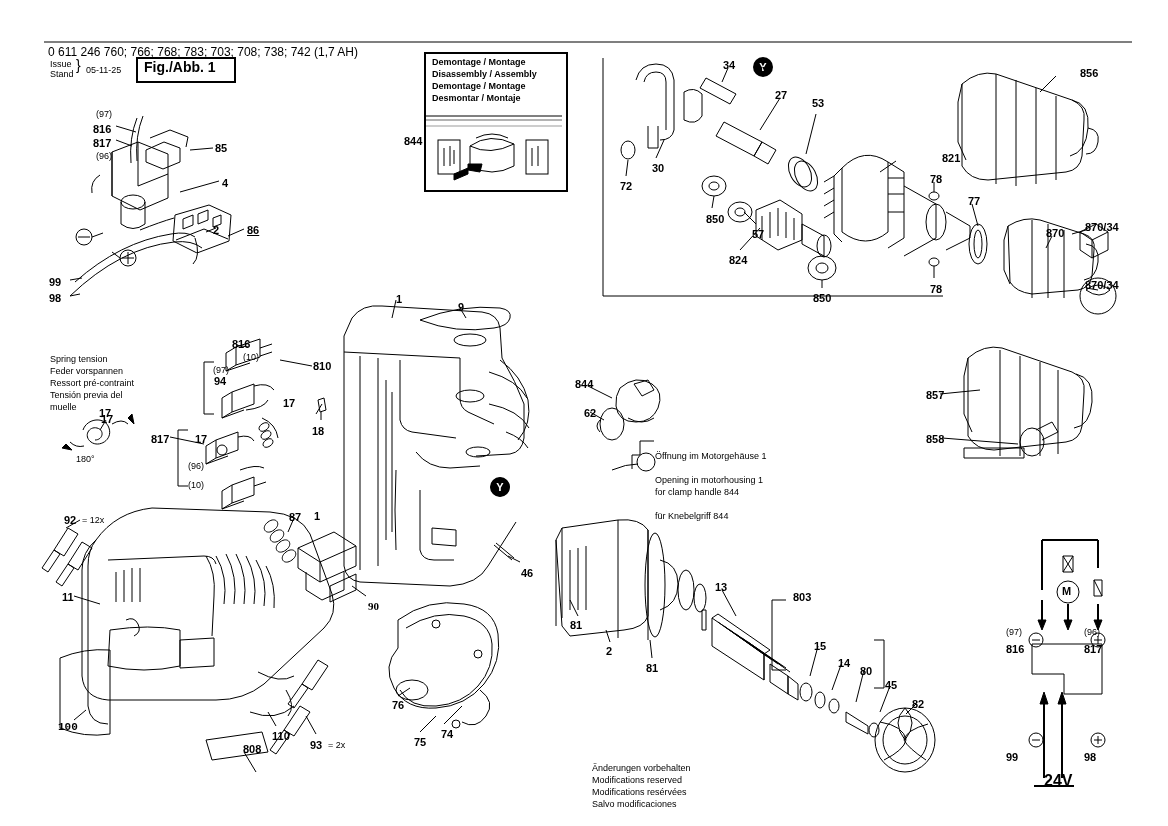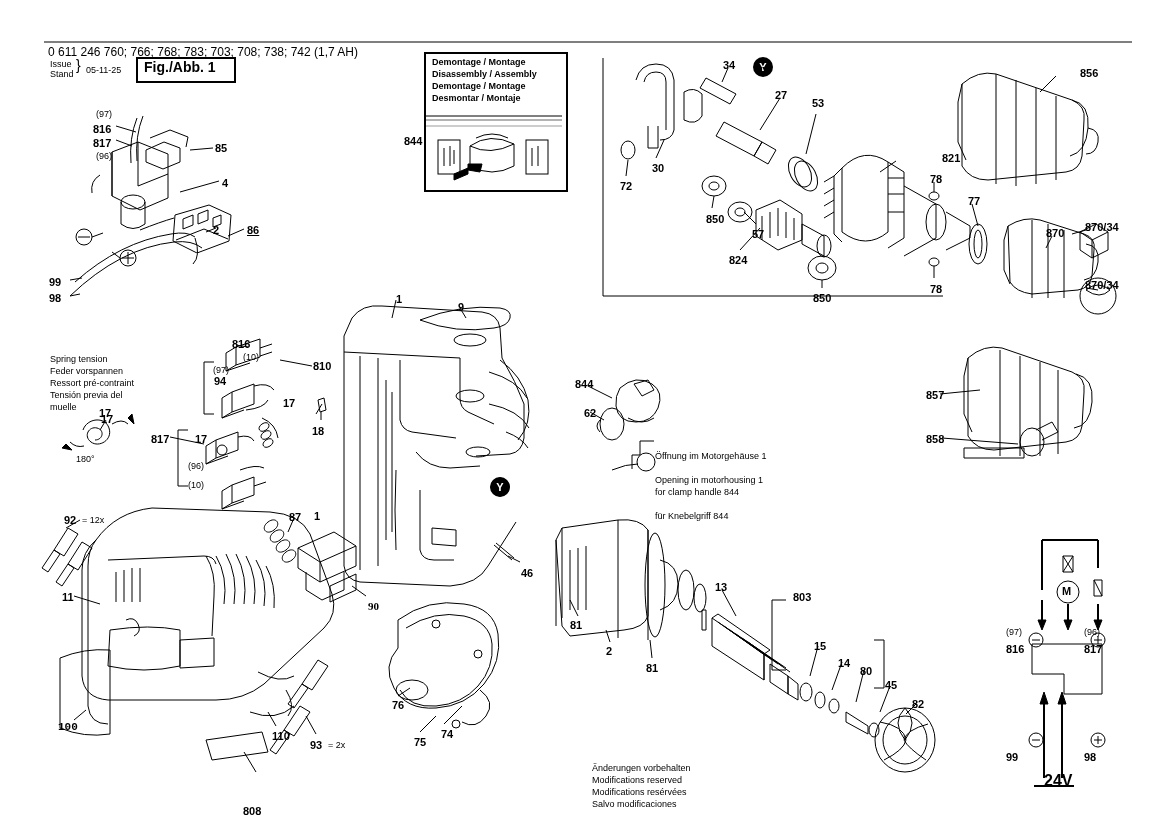--- a/index.html
+++ b/index.html
@@ -469,21 +469,21 @@
       <div class="t num" style="left: 312px; top: 426px;">18</div>
       <div class="t num" style="left: 151px; top: 434px;">817</div>
       <div class="t num" style="left: 195px; top: 434px;">17</div>
       <div class="t small" style="left: 188px; top: 462px;">(96)</div>
       <div class="t small" style="left: 188px; top: 481px;">(10)</div>
       <div class="t num" style="left: 101px; top: 414px;">17</div>
       <div class="t num" style="left: 64px; top: 515px;">92</div>
       <div class="t small" style="left: 82px; top: 516px;">= 12x</div>
       <div class="t num" style="left: 62px; top: 592px;">11</div>
       <div class="t num" style="left: 58px; top: 722px; font-family: Liberation Mono, monospace;">100</div>
-      <div class="t num" style="left: 243px; top: 806px; text-align: right;">808</div>
+      <div class="t num" style="left: 243px; top: 744px; text-align: right;">808</div>
       <div class="t num" style="left: 272px; top: 731px;">110</div>
       <div class="t num" style="left: 310px; top: 740px;">93</div>
       <div class="t small" style="left: 328px; top: 741px;">= 2x</div>
       <div class="t num" style="left: 289px; top: 512px;">87</div>
       <div class="t num" style="left: 368px; top: 601px; font-family: Liberation Serif, serif;">90</div>
       <div class="t num" style="left: 392px; top: 700px;">76</div>
       <div class="t num" style="left: 414px; top: 737px;">75</div>
       <div class="t num" style="left: 441px; top: 729px;">74</div>
       <div class="t num" style="left: 314px; top: 511px;">1</div>
       <div class="t num" style="left: 396px; top: 294px;">1</div>

